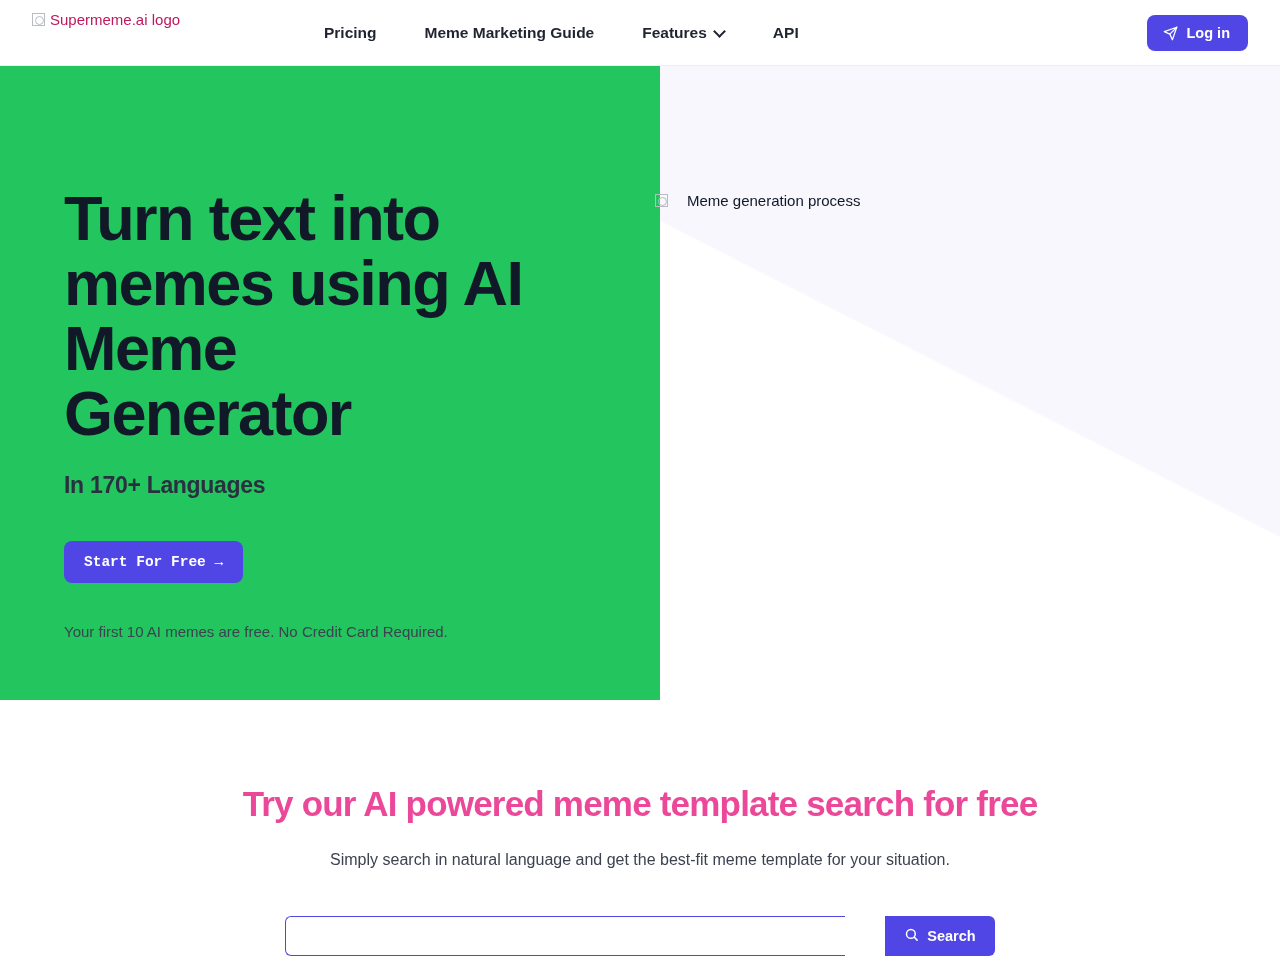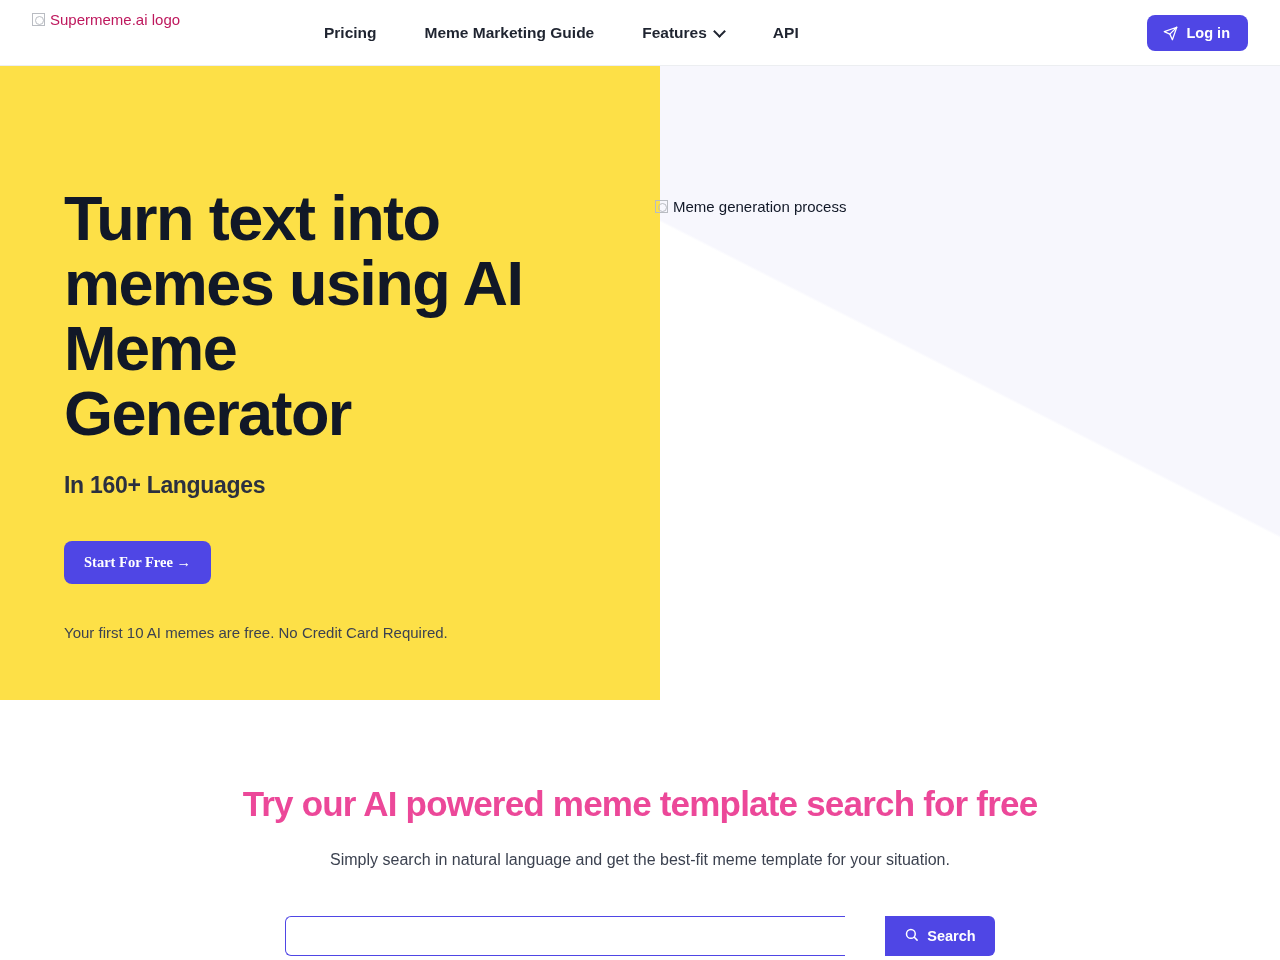--- a/index.html
+++ b/index.html
@@ -105,21 +105,21 @@
     border: none;
     font-family: "Liberation Sans", sans-serif;
   }
   .send-icon svg { display: block; }
 
   
   .hero {
     position: relative;
     height: 634px;
     overflow: hidden;
-    background: #fde047;
+    background: #22c55e;
   }
   .hero-diagonal {
     position: absolute;
     right: 0;
     top: 0;
     width: 620px;
     height: 634px;
     background: linear-gradient(207deg, #f7f7fd 0%, #f7f7fd 49.4%, #ffffff 49.7%, #ffffff 100%);
     pointer-events: none;
   }
@@ -148,36 +148,36 @@
     margin-top: 42px;
     display: inline-block;
     background: #4f46e5;
     color: #fff;
     border: none;
     border-radius: 8px;
     padding: 13px 20px;
     font-size: 14.5px;
     font-weight: bold;
     cursor: pointer;
-    font-family: Liberation Serif, serif;
+    font-family: Liberation Mono, monospace;
   }
   .fineprint {
     margin-top: 40px;
     font-size: 15px;
     color: #3c4250;
   }
   .hero-img {
     position: absolute;
     left: 655px;
-    top: 132px;
+    top: 126px;
     width: 500px;
     height: 500px;
     display: flex;
     align-items: flex-start;
-    gap: 5px;
+    gap: 19px;
     font-size: 15px;
     color: #111827;
   }
 
   
   .section {
     position: relative;
     text-align: center;
     padding-top: 84px;
   }
@@ -268,21 +268,21 @@
     </span>
     <span>Log in</span>
   </button>
 </div>
 
 <section class="hero">
   <div class="hero-diagonal"></div>
 
   <div class="hero-left">
     <h1 class="headline">Turn text into memes using AI Meme Generator</h1>
-    <div class="subhead">In 160+ Languages</div>
+    <div class="subhead">In 170+ Languages</div>
     <button class="cta">Start For Free →</button>
     <div class="fineprint">Your first 10 AI memes are free. No Credit Card Required.</div>
   </div>
 
   <div class="hero-img">
     <span class="broken-img"></span>
     <span>Meme generation process</span>
   </div>
 </section>
 

